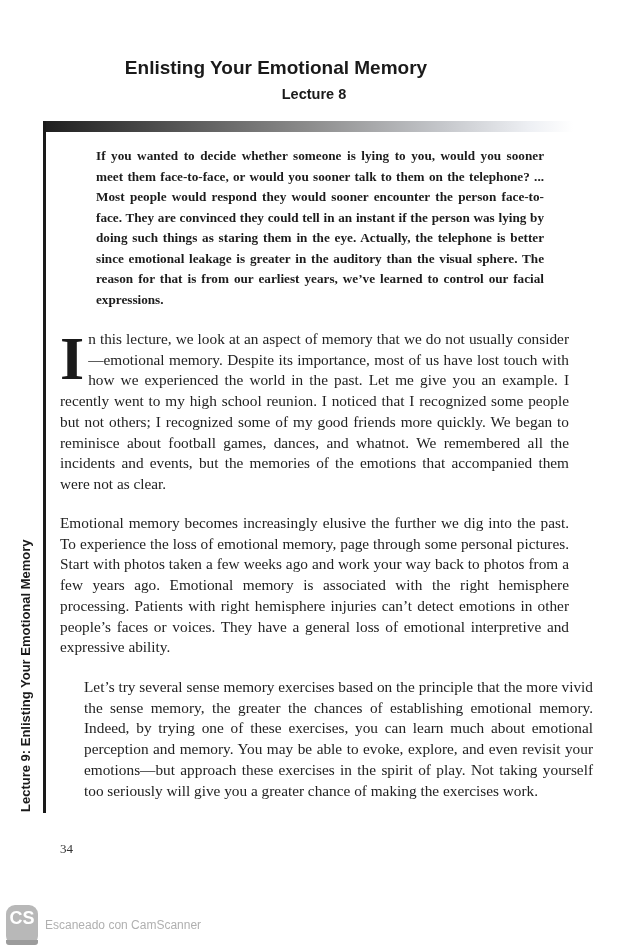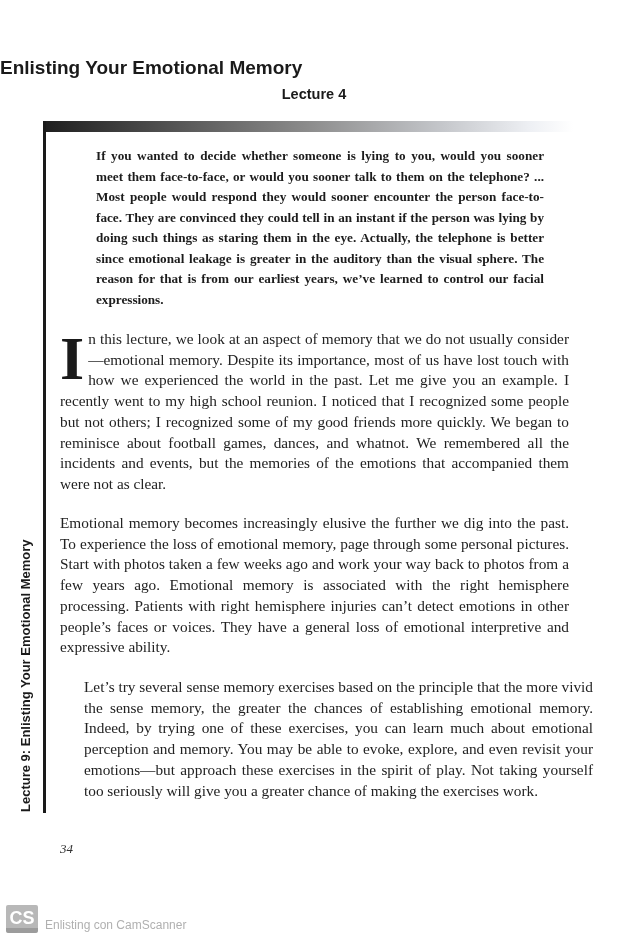--- a/index.html
+++ b/index.html
@@ -1,57 +1,57 @@
 <!DOCTYPE html>
 <html><head>
 <meta charset="utf-8">
 <style>
   html, body { margin:0; padding:0; background:#fff; }
   body { width:628px; height:945px; position:relative; overflow:hidden; }
-  .title { position:absolute; left:0; width:552px; top:57px; text-align:left;
+  .title { position:absolute; left:0; width:552px; top:57px; text-align:center;
     font-family:"Liberation Sans", sans-serif; font-weight:bold; font-size:19px; color:#1a1a1a; }
   .subtitle { position:absolute; left:0; width:628px; top:86px; text-align:center;
     font-family:"Liberation Sans", sans-serif; font-weight:bold; font-size:14.5px; color:#1a1a1a; }
   .gradbar { position:absolute; left:43px; top:121px; width:530px; height:11px;
     background:linear-gradient(to right,#1e1e1e 0%,#555 25%,#8c8c8c 50%,#c4c6ca 75%,#eef0f4 92%,#ffffff 100%); }
   .vline { position:absolute; left:43px; top:121px; width:3px; height:692px; background:#1a1a1a; }
   .sidetext { position:absolute; left:18px; top:812px; transform-origin:0 0; transform:rotate(-90deg);
     font-family:"Liberation Sans", sans-serif; font-weight:bold; font-size:13px; color:#1a1a1a; white-space:nowrap; }
   .quote { position:absolute; left:96px; top:146px; width:448px;
     font-family:"Liberation Serif", serif; font-weight:bold; font-size:13.2px; line-height:20.5px;
     text-align:justify; color:#1c1c1c; }
   .body { position:absolute; left:60px; width:509px;
     font-family:"Liberation Serif", serif; font-size:15.3px; line-height:20.7px;
     text-align:justify; color:#222; }
   .p1 { top:329px; }
   .p2 { top:513px; }
   .p3 { top:677px;margin-left:24px; }
   .dropcap { float:left; font-family:"Liberation Serif", serif; font-weight:bold;
     font-size:62px; line-height:52px; margin:3px 4px 0 0; color:#1a1a1a; }
-  .pagenum { position:absolute; left:60px; top:841px; font-family:"Liberation Serif", serif; font-size:13px; color:#333;font-style:italic; }
-  .cs-logo { position:absolute; left:6px; top:905px; width:32px; height:28px; border-radius:2px;
+  .pagenum { position:absolute; left:60px; top:841px; font-family:"Liberation Serif", serif; font-size:13px; color:#333; }
+  .cs-logo { position:absolute; left:6px; top:905px; width:32px; height:40px; border-radius:9px;
     background:#b8b8b8; color:#fff; font-family:"Liberation Sans", sans-serif; font-weight:bold;
     font-size:18px; line-height:26px; text-align:center; }
   .cs-logo::after { content:""; position:absolute; left:0; right:0; bottom:0; height:5px; background:#9c9c9c; border-radius:0 0 3px 3px; }
   .cs-text { position:absolute; left:45px; top:918px; font-family:"Liberation Sans", sans-serif; font-size:12px; color:#b0b0b0; }
 </style>
 </head>
 <body>
 
 <div class="title">Enlisting Your Emotional Memory</div>
-<div class="subtitle">Lecture 4</div>
+<div class="subtitle">Lecture 8</div>
 
 <div class="gradbar"></div>
 <div class="vline"></div>
 <div class="sidetext">Lecture 9: Enlisting Your Emotional Memory</div>
 
 <div class="quote">If you wanted to decide whether someone is lying to you, would you sooner meet them face-to-face, or would you sooner talk to them on the telephone? ... Most people would respond they would sooner encounter the person face-to-face. They are convinced they could tell in an instant if the person was lying by doing such things as staring them in the eye. Actually, the telephone is better since emotional leakage is greater in the auditory than the visual sphere. The reason for that is from our earliest years, we’ve learned to control our facial expressions.</div>
 
 <div class="body p1"><span class="dropcap">I</span><span>n this lecture, we look at an aspect of memory that we do not usually consider—emotional memory. Despite its importance, most of us have lost touch with how we experienced the world in the past. Let me give you an example. I recently went to my high school reunion. I noticed that I recognized some people but not others; I recognized some of my good friends more quickly. We began to reminisce about football games, dances, and whatnot. We remembered all the incidents and events, but the memories of the emotions that accompanied them were not as clear.</span></div>
 
 <div class="body p2">Emotional memory becomes increasingly elusive the further we dig into the past. To experience the loss of emotional memory, page through some personal pictures. Start with photos taken a few weeks ago and work your way back to photos from a few years ago. Emotional memory is associated with the right hemisphere processing. Patients with right hemisphere injuries can’t detect emotions in other people’s faces or voices. They have a general loss of emotional interpretive and expressive ability.</div>
 
 <div class="body p3">Let’s try several sense memory exercises based on the principle that the more vivid the sense memory, the greater the chances of establishing emotional memory. Indeed, by trying one of these exercises, you can learn much about emotional perception and memory. You may be able to evoke, explore, and even revisit your emotions—but approach these exercises in the spirit of play. Not taking yourself too seriously will give you a greater chance of making the exercises work.</div>
 
 <div class="pagenum">34</div>
 
 <div class="cs-logo">CS</div>
-<div class="cs-text">Enlisting con CamScanner</div>
+<div class="cs-text">Escaneado con CamScanner</div>
 
 </body></html>

